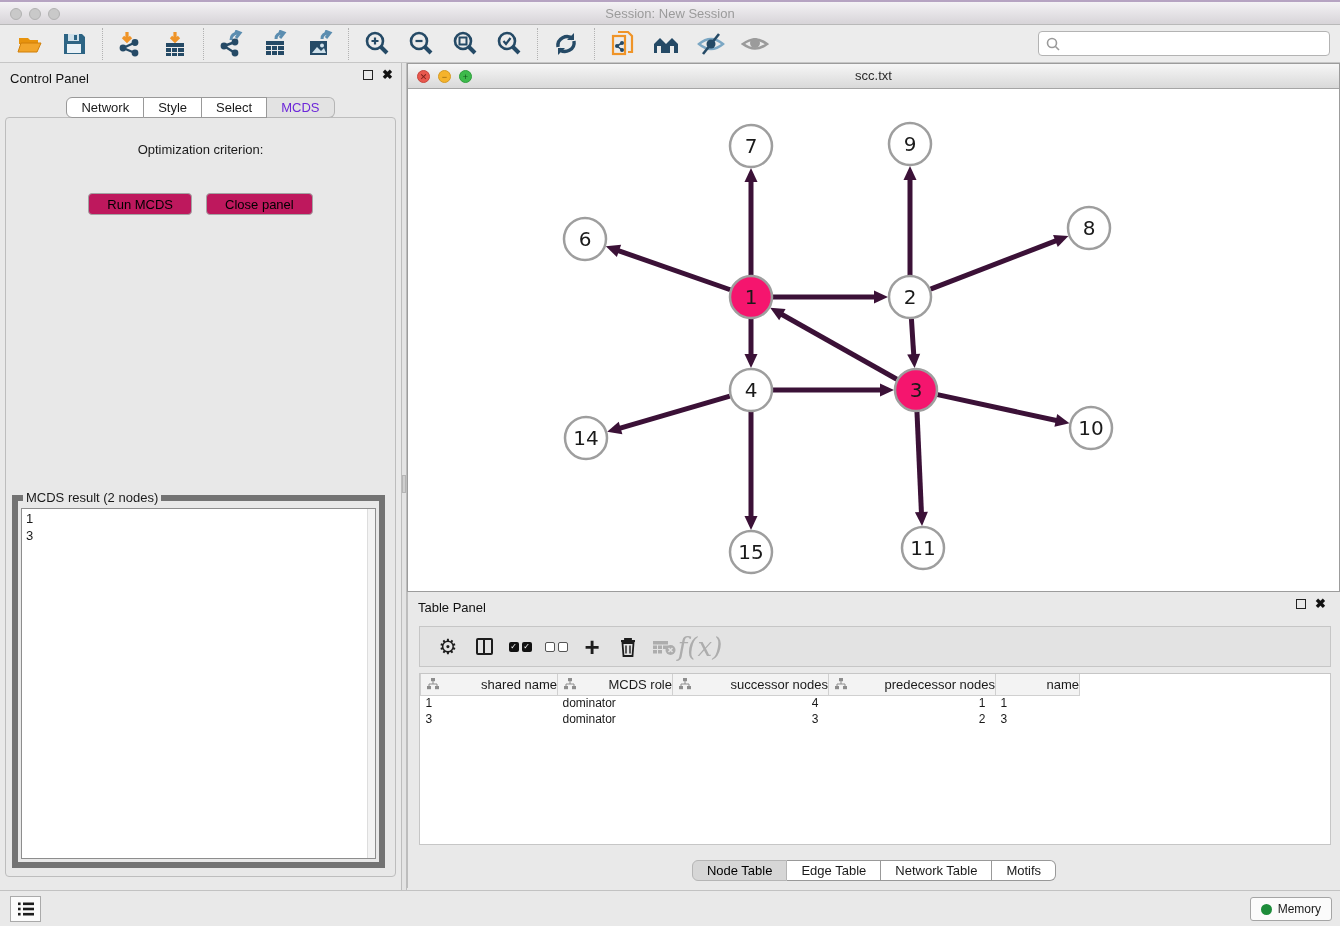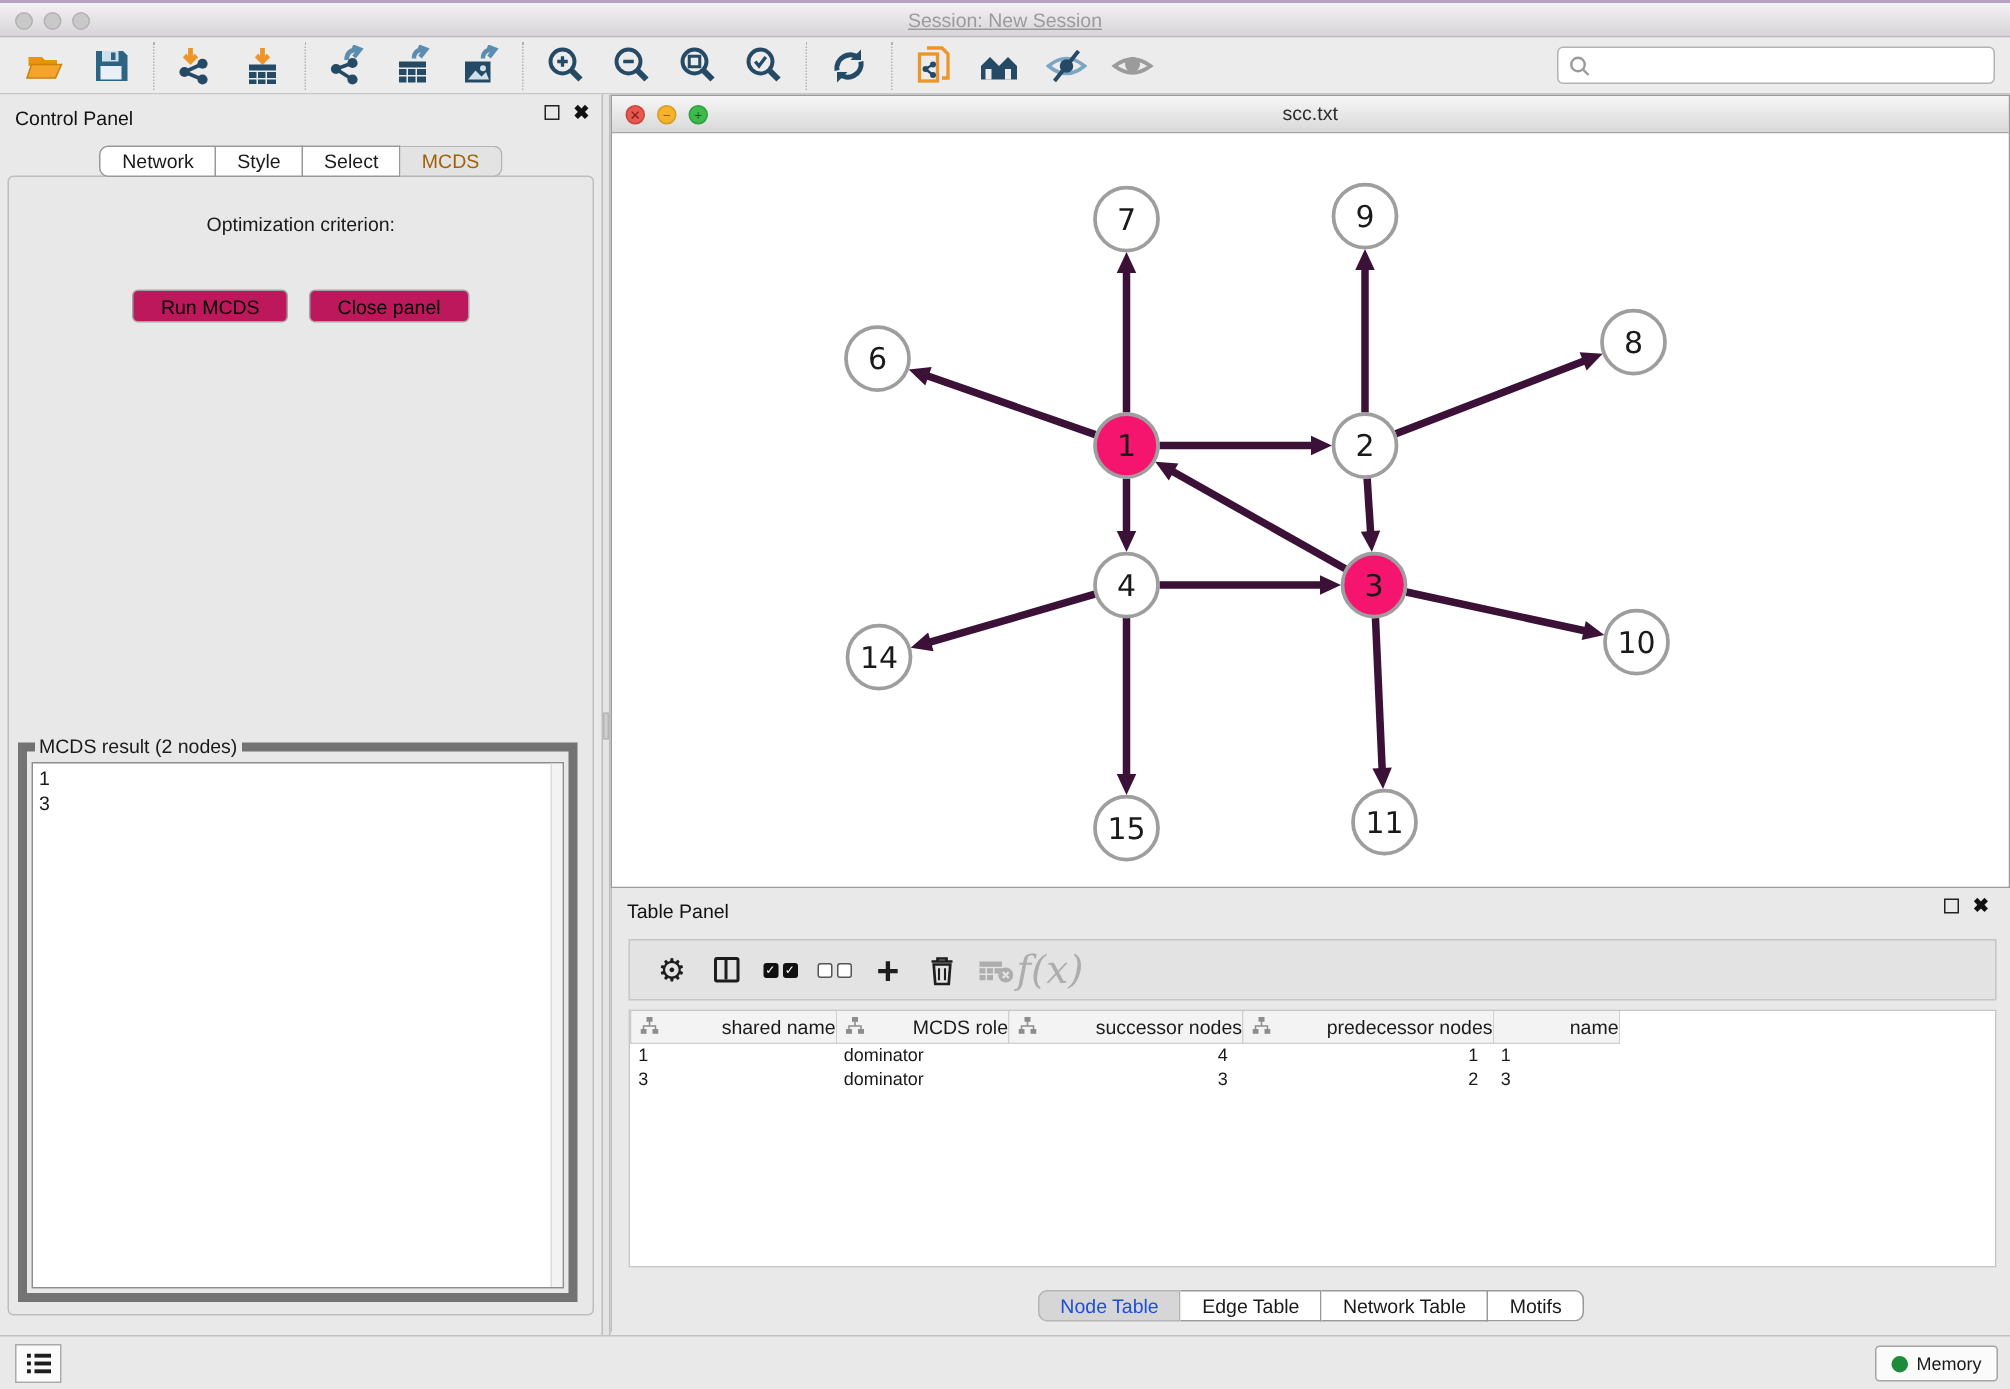--- a/index.html
+++ b/index.html
@@ -16,21 +16,21 @@
   #titlebar {
     position:absolute; left:0; top:0; width:1340px; height:25px;
     background: linear-gradient(#f4f2f5, #d7d4d8);
     border-top: 2px solid #b6a3c2;
     border-bottom: 1px solid #b9b9b9;
   }
   #titlebar .traffic { position:absolute; left:10px; top:6px; display:flex; gap:7px; }
   #titlebar .traffic span { width:12px; height:12px; border-radius:50%; background:#c9c9c9; border:1px solid #b2b2b2; }
   #titlebar .app-title {
     position:absolute; left:0; right:0; top:4px; text-align:center;
-    color:#9b9b9b; font-size:13px;text-decoration:underline;
+    color:#9b9b9b; font-size:13px;
   }
   
   #toolbar {
     position:absolute; left:0; top:25px; width:1340px; height:38px;
     background:#ececec; border-bottom:1px solid #c6c6c6;
     display:flex; align-items:center; padding-left:8px;
   }
   .tb-icon { width:30px; height:30px; margin:0 7px; display:flex; align-items:center; justify-content:center; cursor:pointer; }
   .tb-sep { width:1px; height:32px; margin:0 6px; border-left:1px dotted #b2b2b2; }
   #search-wrap {
@@ -46,21 +46,21 @@
   .panel-icons { position:absolute; right:8px; top:7px; display:flex; gap:9px; align-items:center; }
   .float-icon { width:10px; height:10px; border:1.5px solid #222; display:inline-block; cursor:pointer; }
   .close-icon { font-weight:bold; font-size:13px; color:#111; cursor:pointer; line-height:10px; }
   .cp-tabs { position:absolute; left:0; top:34px; width:100%; display:flex; justify-content:center; z-index:2; }
   .tab {
     height:21px; line-height:19px; padding:0 14px; background:#fff;
     border:1px solid #999; border-left:none; font-size:13px; cursor:pointer; white-space:nowrap;
   }
   .tab:first-child { border-left:1px solid #999; border-top-left-radius:6px; border-bottom-left-radius:6px; }
   .tab:last-child { border-top-right-radius:6px; border-bottom-right-radius:6px; }
-  .tab.active { background:#e3e3e3; color:#a16207; border-color:#b5b5b5; }
+  .tab.active { background:#e3e3e3; color:#6d28d9; border-color:#b5b5b5; }
   .cp-content {
     position:absolute; left:5px; top:54px; width:391px; height:760px;
     background:#e8e8e8; border:1px solid #bdbdbd; border-radius:4px;
   }
   .opt-label { text-align:center; margin-top:24px; font-size:13px; }
   .cp-select {
     position:absolute; left:39px; top:42px; width:310px; height:22px;
     background:#fff; border:1px solid #a8a8a8; border-radius:4px;
     display:flex; align-items:center; padding-left:9px; font-size:13px; cursor:pointer;
   }
@@ -121,21 +121,21 @@
   #tp-table table { border-collapse:collapse; table-layout:fixed; }
   #tp-table th {
     height:21px; background:#f3f3f3; border:1px solid #d0d0d0; border-top:none;
     font-weight:normal; font-size:13px; text-align:right; position:relative; cursor:pointer; white-space:nowrap; overflow:hidden;
   }
   #tp-table th .hdr-ic { position:absolute; left:6px; top:4px; }
   #tp-table td { height:16px; font-size:12px; padding:0 10px; white-space:nowrap; overflow:hidden; cursor:text; }
   #tp-table td.al { text-align:left; padding-left:5px; }
   #tp-table td.ar { text-align:right; }
   #tp-tabs { position:absolute; left:0; bottom:7px; width:100%; display:flex; justify-content:center; }
-  #tp-tabs .tab.active { background:#d6d6d6; color:#1d4ed8; }
+  #tp-tabs .tab.active { background:#d6d6d6; color:#000000; }
   
   #statusbar { position:absolute; left:0; top:890px; width:1340px; height:36px; background:#e9e9e9; border-top:1px solid #c2c2c2; }
   #list-btn { position:absolute; left:10px; top:5px; width:31px; height:26px; background:#fbfbfb; border:1px solid #aaa; display:flex; align-items:center; justify-content:center; cursor:pointer; }
   #memory-btn {
     position:absolute; right:8px; top:6px; height:24px; padding:0 10px;
     background:#fbfbfb; border:1px solid #a5a5a5; border-radius:3px;
     display:flex; align-items:center; gap:6px; font-size:12px; cursor:pointer;
   }
   #memory-btn .dot { width:11px; height:11px; border-radius:50%; background:#1d8c3a; }
   svg text { font-family:"DejaVu Sans","Liberation Sans",sans-serif; }

